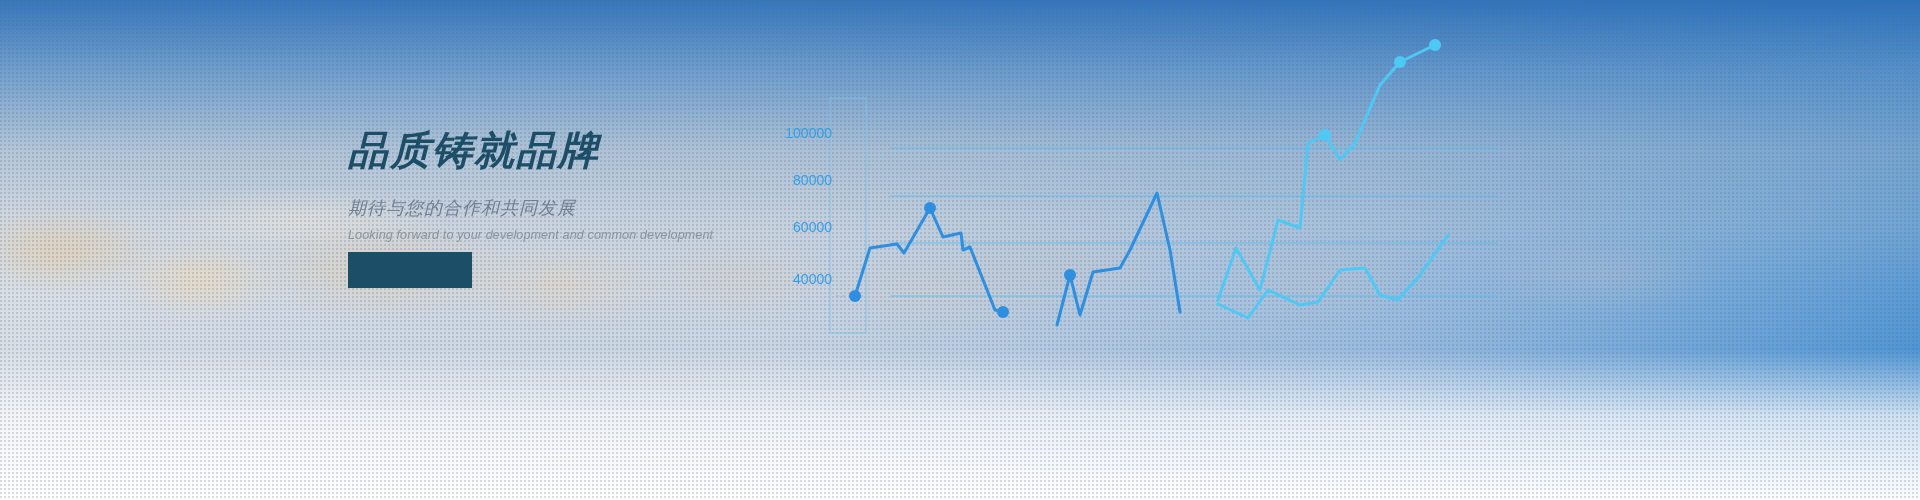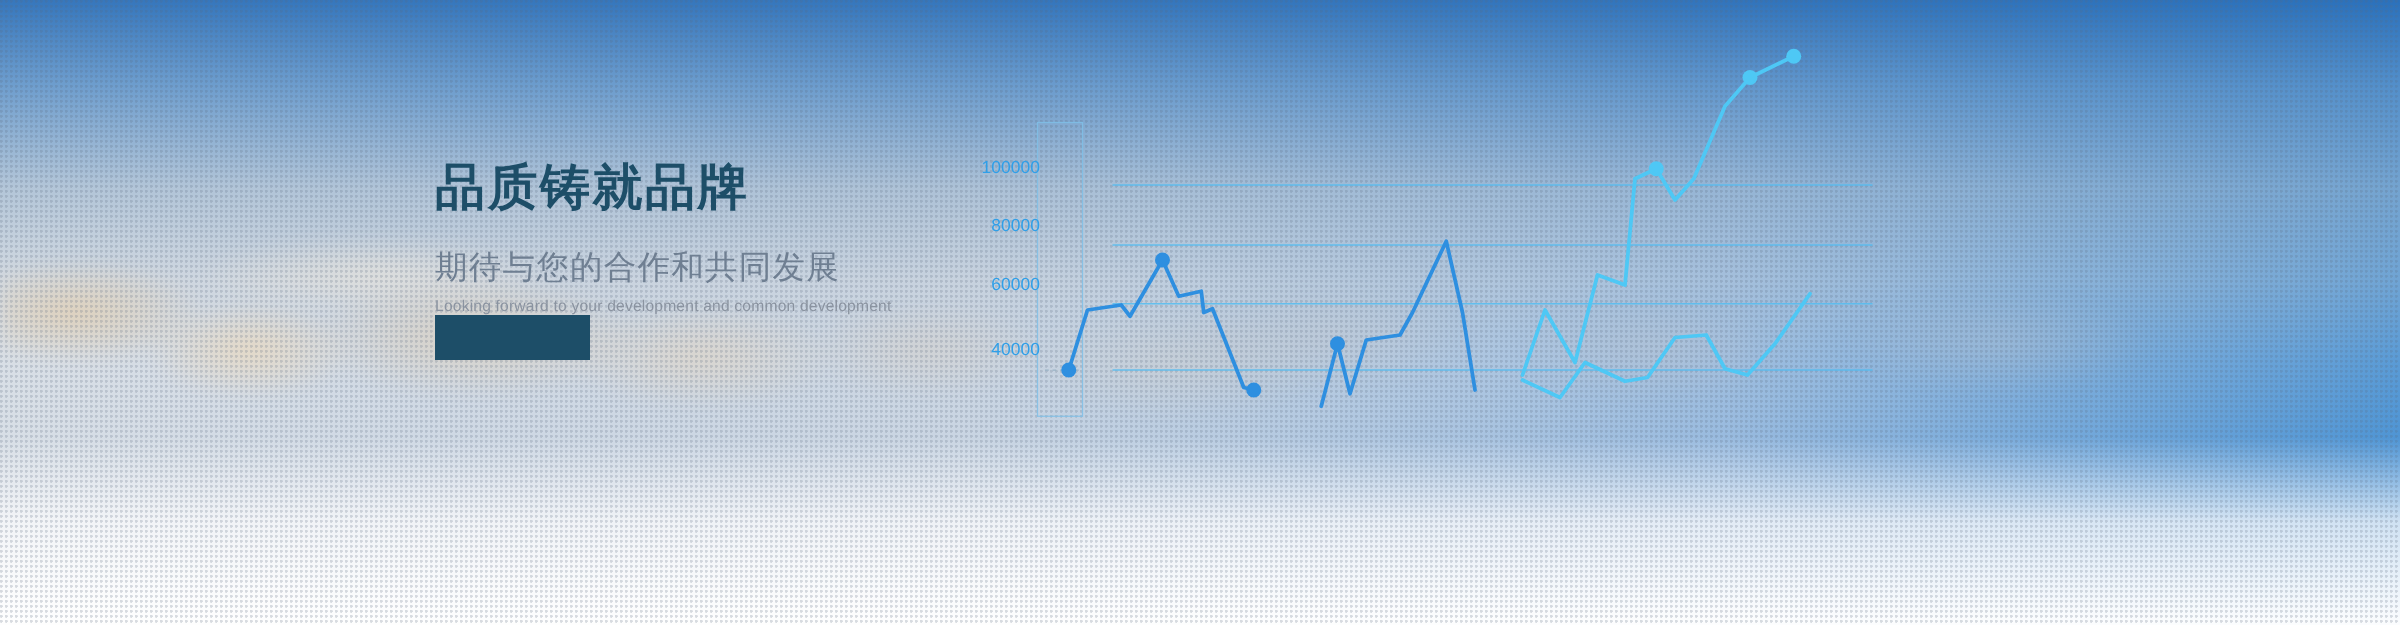--- a/index.html
+++ b/index.html
@@ -55,27 +55,27 @@
     position:absolute;left:0;bottom:0;width:1920px;height:150px;
     background:linear-gradient(to bottom, rgba(255,255,255,0) 0%, rgba(252,252,253,0.75) 45%, rgba(255,255,255,0.98) 100%);
   }
   .bg-dots{
     position:absolute;inset:0;
     background-image:radial-gradient(circle at 1px 1px, rgba(90,105,125,0.30) 1px, transparent 1.4px);
     background-size:4px 4px;
     opacity:.75;
   }
   
-  .text-block{position:absolute;left:348px;top:126px;width:420px;}
+  .text-block{position:absolute;left:348px;top:126px;width:420px;font-style:italic;}
   .headline{
     font-size:40px;line-height:1.22;color:#1d4e68;letter-spacing:2px;
     font-weight:600;margin:0;
   }
   .subhead{
-    font-size:26px;line-height:1.25;color:#6f7f92;letter-spacing:1px;
+    font-size:18px;line-height:1.25;color:#6f7f92;letter-spacing:1px;
     margin:22px 0 0 0;font-weight:400;
   }
   .subhead-en{
     font-size:12.5px;line-height:1.3;color:#8a93a0;letter-spacing:.15px;
     margin:8px 0 0 0;font-weight:400;
   }
   .cta-button{
     position:absolute;left:348px;top:252px;width:124px;height:36px;
     background:#1d4e68;border:0;padding:0;cursor:pointer;
     color:#ffffff;font-size:13px;letter-spacing:1px;

